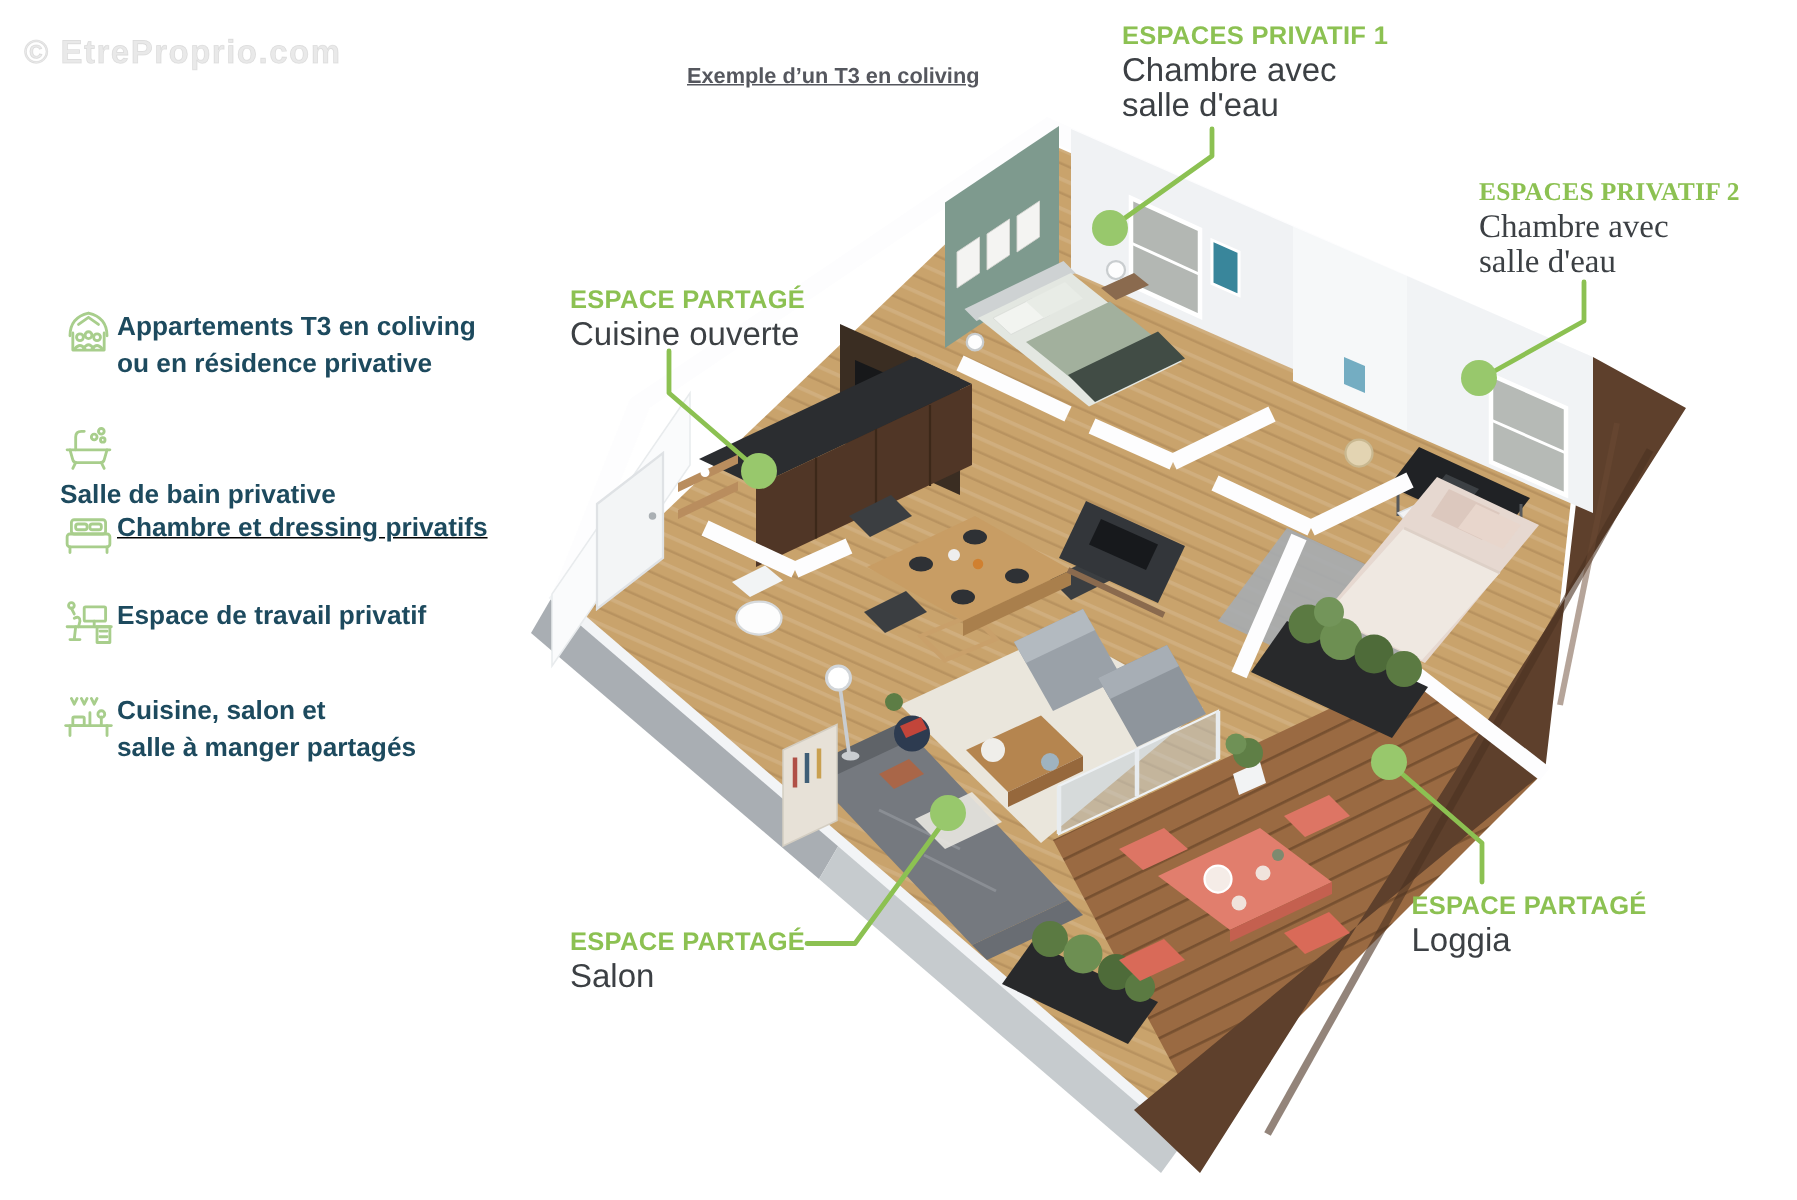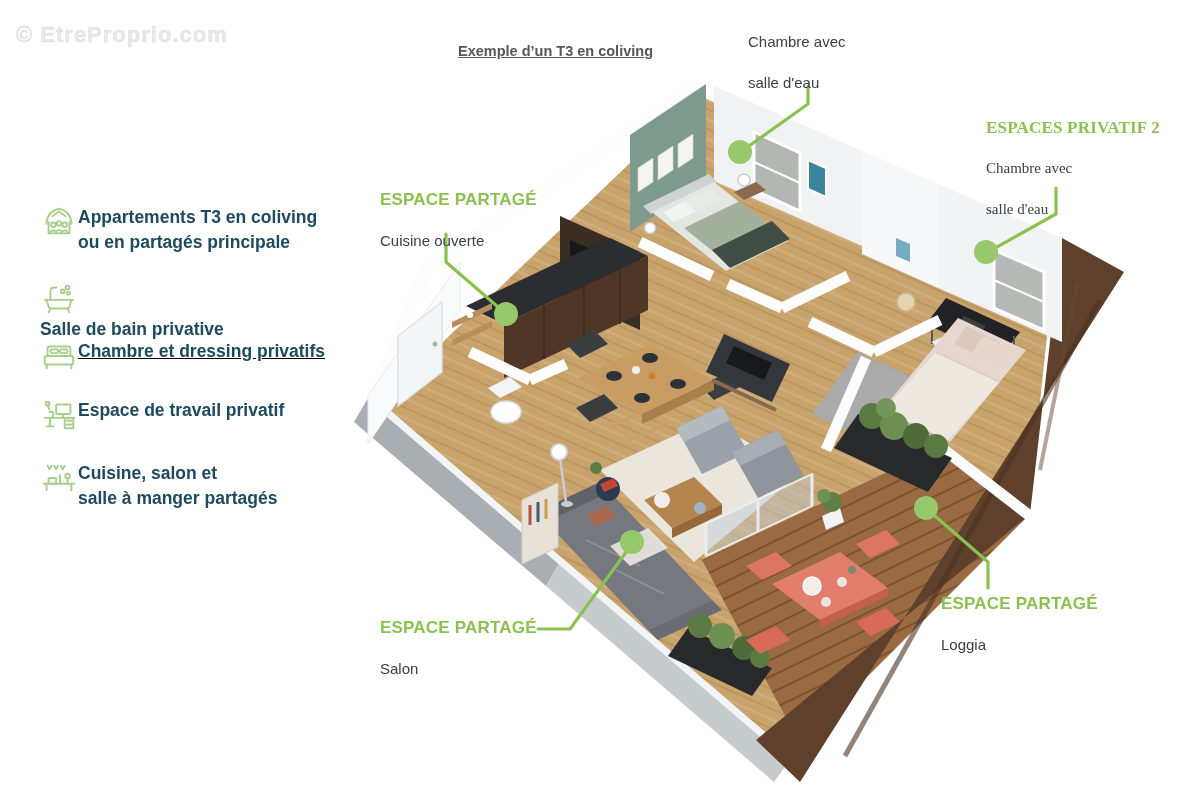--- a/index.html
+++ b/index.html
@@ -13,21 +13,21 @@
          font-weight:600;color:var(--title-text,#55575E);text-decoration:underline;}
   .legend{position:absolute;left:40px;top:0;width:330px;}
   .lg-item{position:absolute;display:flex;align-items:flex-start;}
   .lg-icon{flex:0 0 38px;width:38px;height:38px;margin-top:-2px;}
   .lg-text{font-size:17.5px;line-height:25px;font-weight:600;color:var(--legend-text,#1D4A5E);}
   .lg-line{display:block;}
   .lg-line:empty{display:none;}
   .callout{position:absolute;line-height:23px;}
   .cl-heading{font-size:17px;font-weight:700;letter-spacing:.2px;color:var(--accent-green,#8CC152);
               white-space:nowrap;display:block;}
-  .cl-line{font-size:15px;color:var(--callout-text,#3C4044);white-space:nowrap;display:block;margin-top:18px;}
+  .cl-line{font-size:22px;color:var(--callout-text,#3C4044);white-space:nowrap;display:block;}
   .cl-line:empty{display:none;}
 </style>
 </head>
 <body>
 
 <div id="stage">
 
   <svg id="plan-svg" width="1198" height="800" viewBox="0 0 1198 800">
     <defs>
       <pattern id="wood" width="18" height="18" patternUnits="userSpaceOnUse" patternTransform="rotate(24)">
@@ -264,21 +264,21 @@
         <path d="M13,14 L20,9 L27,14"></path>
         <circle cx="14" cy="23" r="2.4"></circle>
           <circle cx="20" cy="21.5" r="2.4"></circle>
           <circle cx="26" cy="23" r="2.4"></circle>
         <path d="M10.5,31 Q14,26.5 17.5,31"></path>
           <path d="M16.5,31 Q20,25.5 23.5,31"></path>
           <path d="M22.5,31 Q26,26.5 29.5,31"></path>
       </svg>
       <div class="lg-text">
         <span class="lg-line">Appartements T3 en coliving</span>
-        <span class="lg-line">ou en partagés principale</span>
+        <span class="lg-line">ou en résidence privative</span>
       </div>
     </div>
 
     <div class="lg-item" style="top:281px;flex-direction:column;">
       <svg class="lg-icon" viewBox="0 0 40 40" fill="none" stroke="#A8CE8C" stroke-width="2" stroke-linecap="round" stroke-linejoin="round">
         <path d="M5,22 L35,22"></path>
         <path d="M7,22 L9,29 Q9.5,31 12,31 L28,31 Q30.5,31 31,29 L33,22"></path>
         <path d="M11,31 L9,35 M29,31 L31,35"></path>
         <path d="M11,22 V13 Q11,9 15,9 L17,9"></path>
         <circle cx="24" cy="13" r="2"></circle>
@@ -333,20 +333,21 @@
         <path d="M29,20 V26"></path>
       </svg>
       <div class="lg-text">
         <span class="lg-line">Cuisine, salon et</span>
         <span class="lg-line">salle à manger partagés</span>
       </div>
     </div>
   </div>
 
   <div class="callout" style="left:748px;top:12px;">
+    <span class="cl-heading">ESPACES PRIVATIF 1</span>
     <span class="cl-line">Chambre avec</span>
     <span class="cl-line">salle d'eau</span>
   </div>
 
   <div class="callout" style="left:986px;top:116px;font-family:Liberation Serif, serif;">
     <span class="cl-heading">ESPACES PRIVATIF 2</span>
     <span class="cl-line">Chambre avec</span>
     <span class="cl-line">salle d'eau</span>
   </div>
 

